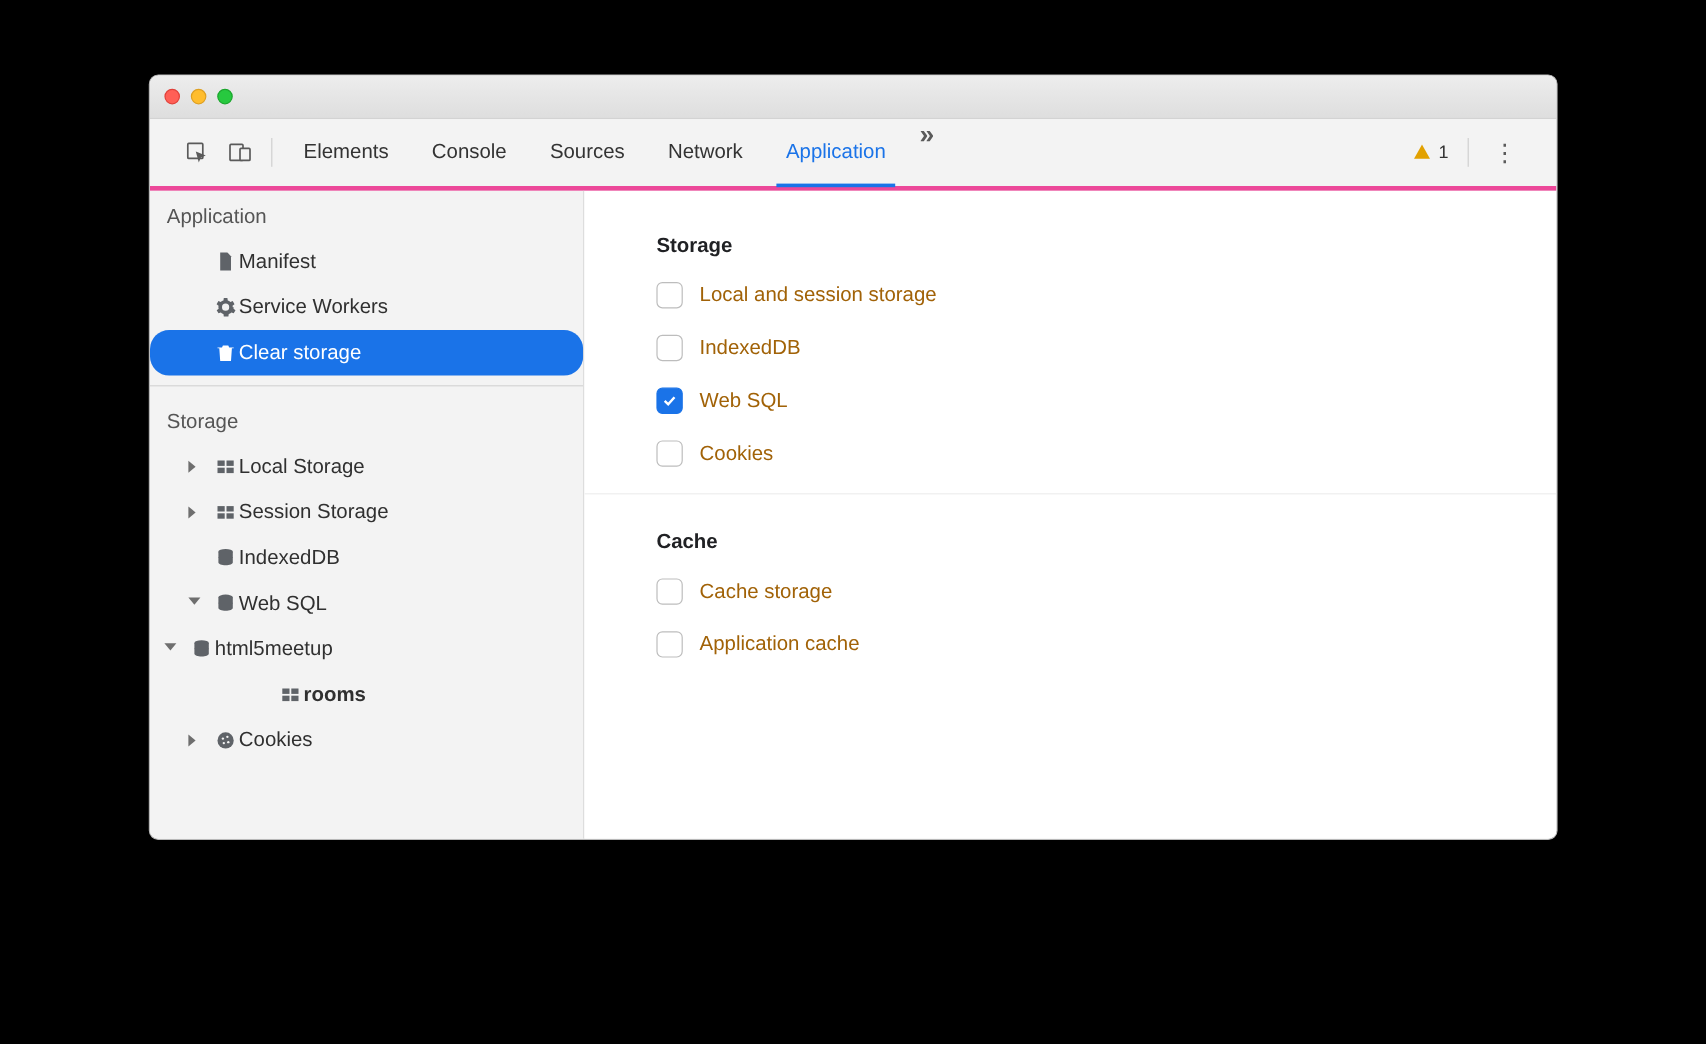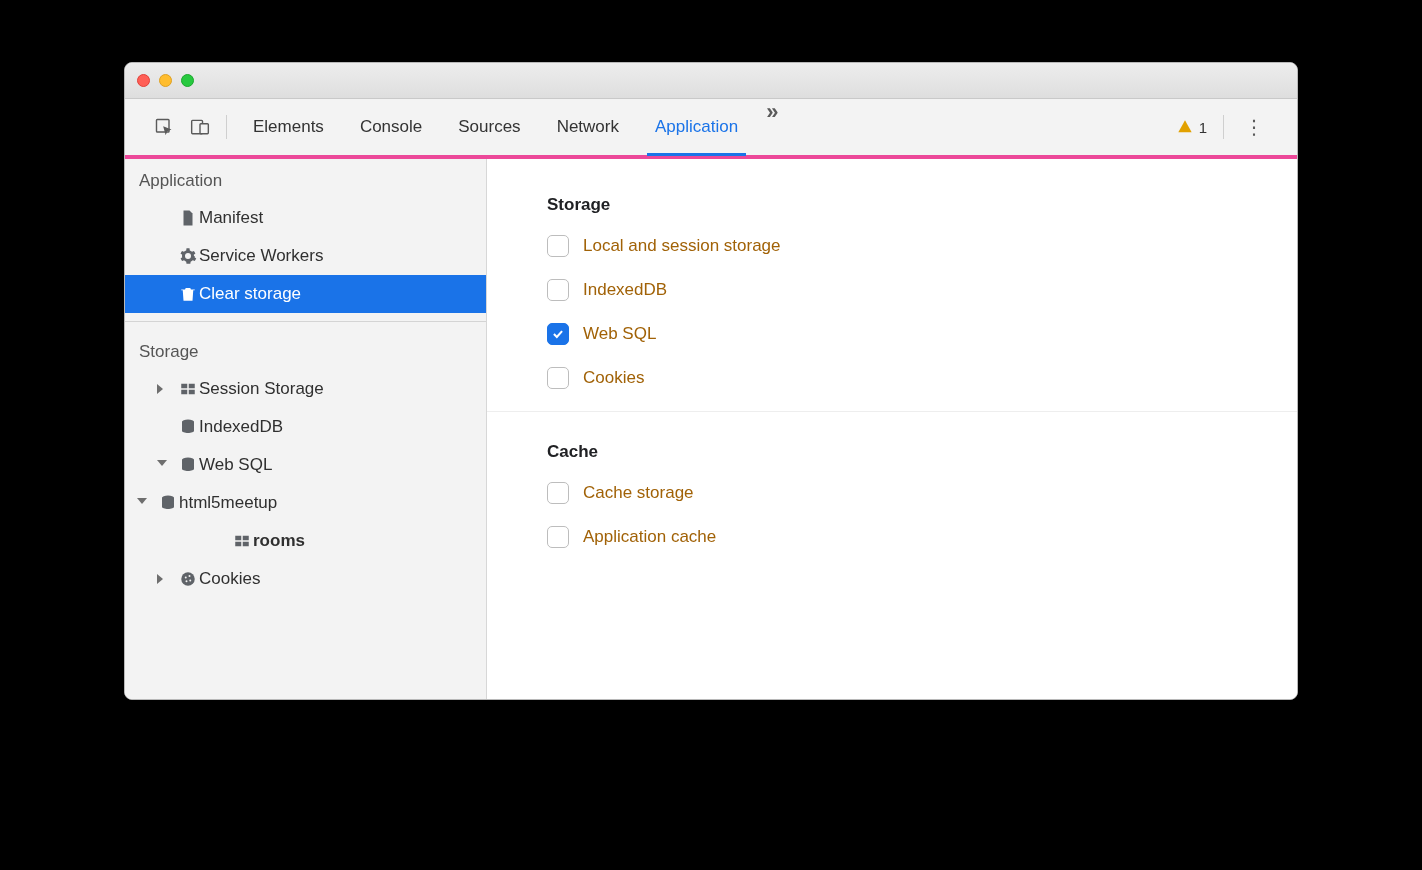--- a/index.html
+++ b/index.html
@@ -83,21 +83,21 @@
   }
   .section-title{
     padding:12px 14px 8px 14px; color:#555; font-size:17px;
   }
   .tree-item{
     display:flex; align-items:center; gap:2px;
     height:38px; padding:0 14px 0 34px;
     cursor:default;
   }
   .tree-item.selected{
-    background:#1a73e8; color:#fff;
+    background:#1a73e8; color:#fff;border-radius:16px;
   }
   .tree-item .tri{
     position:absolute; margin-left:-22px; width:0;height:0;
     border-left:6px solid #6e6e6e; border-top:5px solid transparent; border-bottom:5px solid transparent;
   }
   .tree-item.expanded .tri{
     border-left:5px solid transparent; border-right:5px solid transparent; border-top:6px solid #6e6e6e;
   }
   .indent1{ padding-left:54px;}
   .indent2{ }
@@ -197,20 +197,30 @@
         <svg class="icon" viewBox="0 0 24 24" fill="currentColor">
             <path d="M5 7h14l-1 14H6L5 7zm4-3h6l1 2H8l1-2zM3 6h18v1H3z"></path>
           </svg>
         <span>Clear storage</span>
       </div>
 
       <div class="hrule"></div>
 
       <div class="section-title">Storage</div>
 
+      <div class="tree-item indent1">
+        <span class="tri"></span>
+        <svg class="icon" viewBox="0 0 24 24" fill="currentColor">
+            <rect x="3" y="5" width="8" height="6"></rect>
+            <rect x="13" y="5" width="8" height="6"></rect>
+            <rect x="3" y="13" width="8" height="6"></rect>
+            <rect x="13" y="13" width="8" height="6"></rect>
+          </svg>
+        <span>Local Storage</span>
+      </div>
 
       <div class="tree-item indent1">
         <span class="tri"></span>
         <svg class="icon" viewBox="0 0 24 24" fill="currentColor">
             <rect x="3" y="5" width="8" height="6"></rect>
             <rect x="13" y="5" width="8" height="6"></rect>
             <rect x="3" y="13" width="8" height="6"></rect>
             <rect x="13" y="13" width="8" height="6"></rect>
           </svg>
         <span>Session Storage</span>

